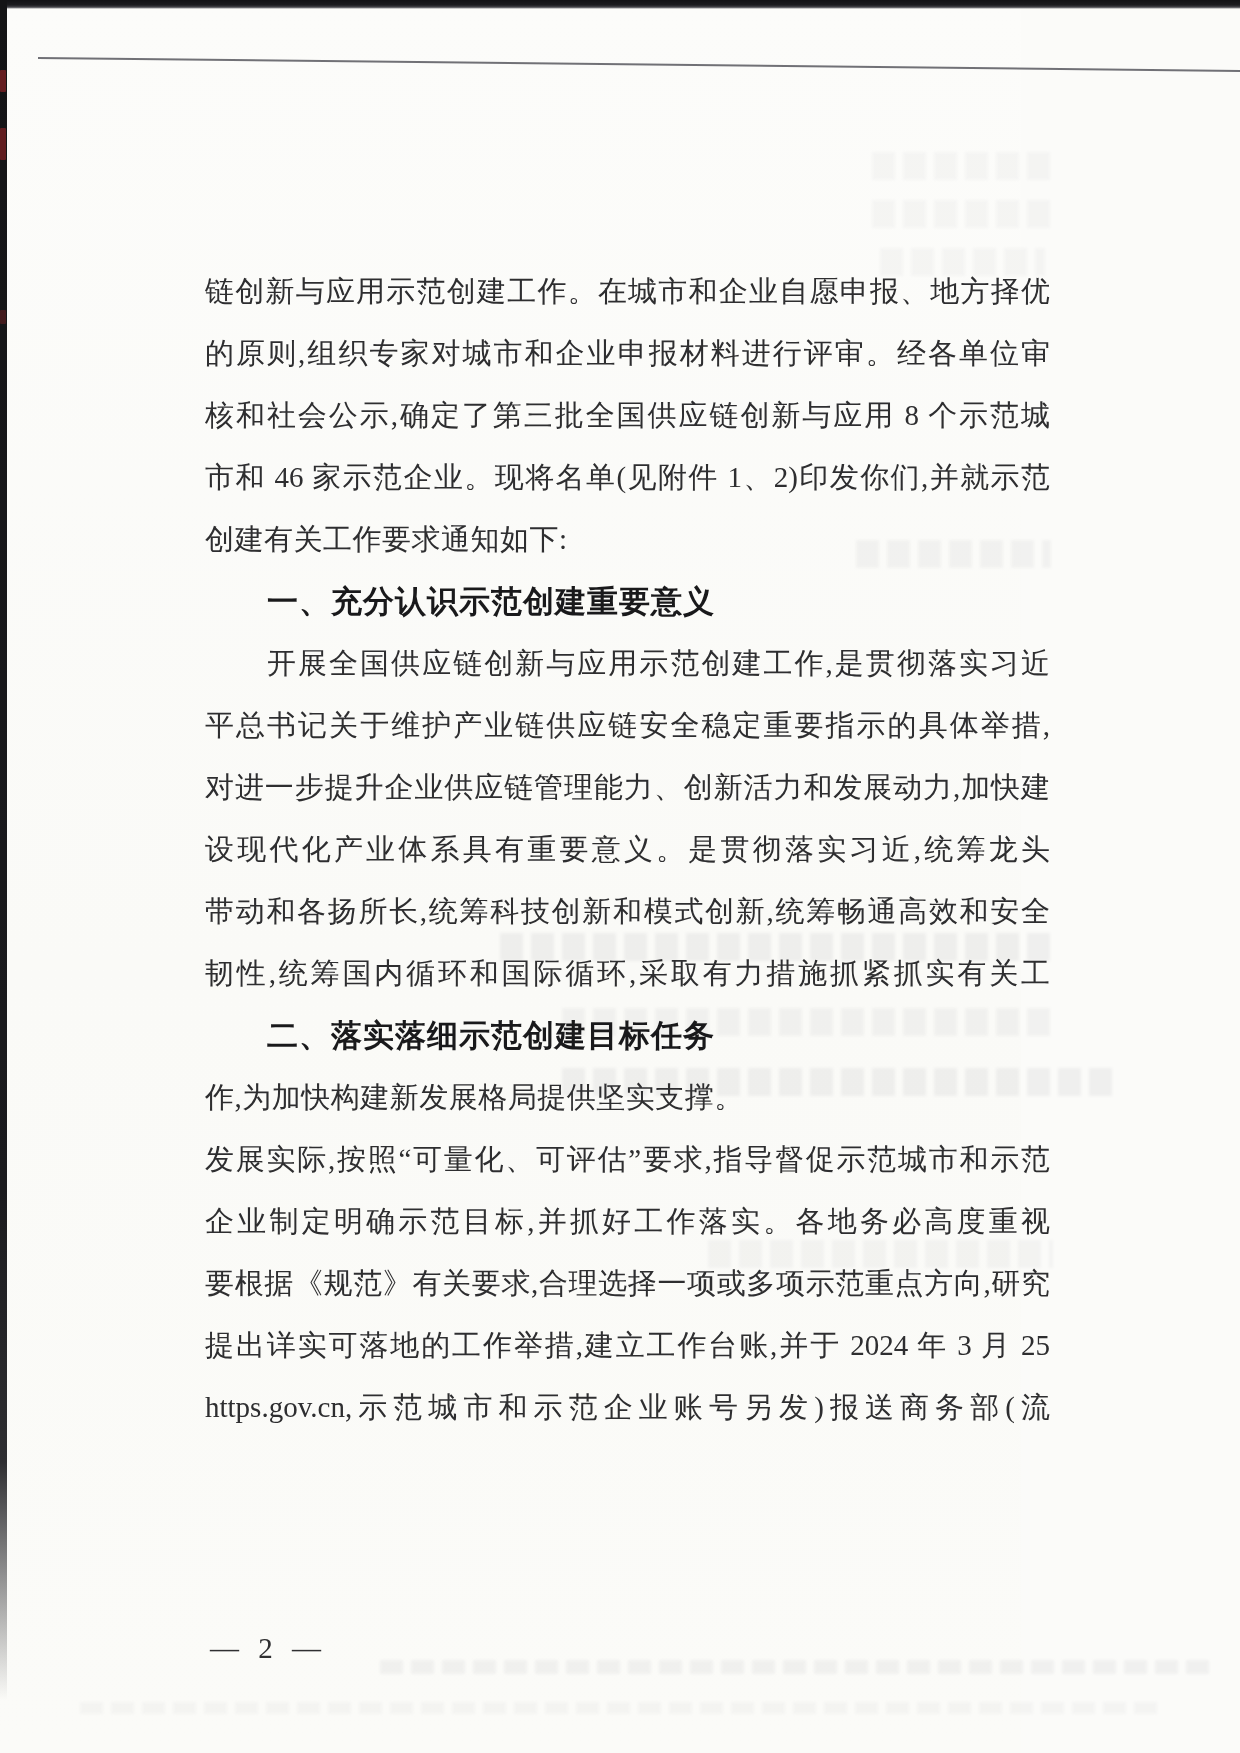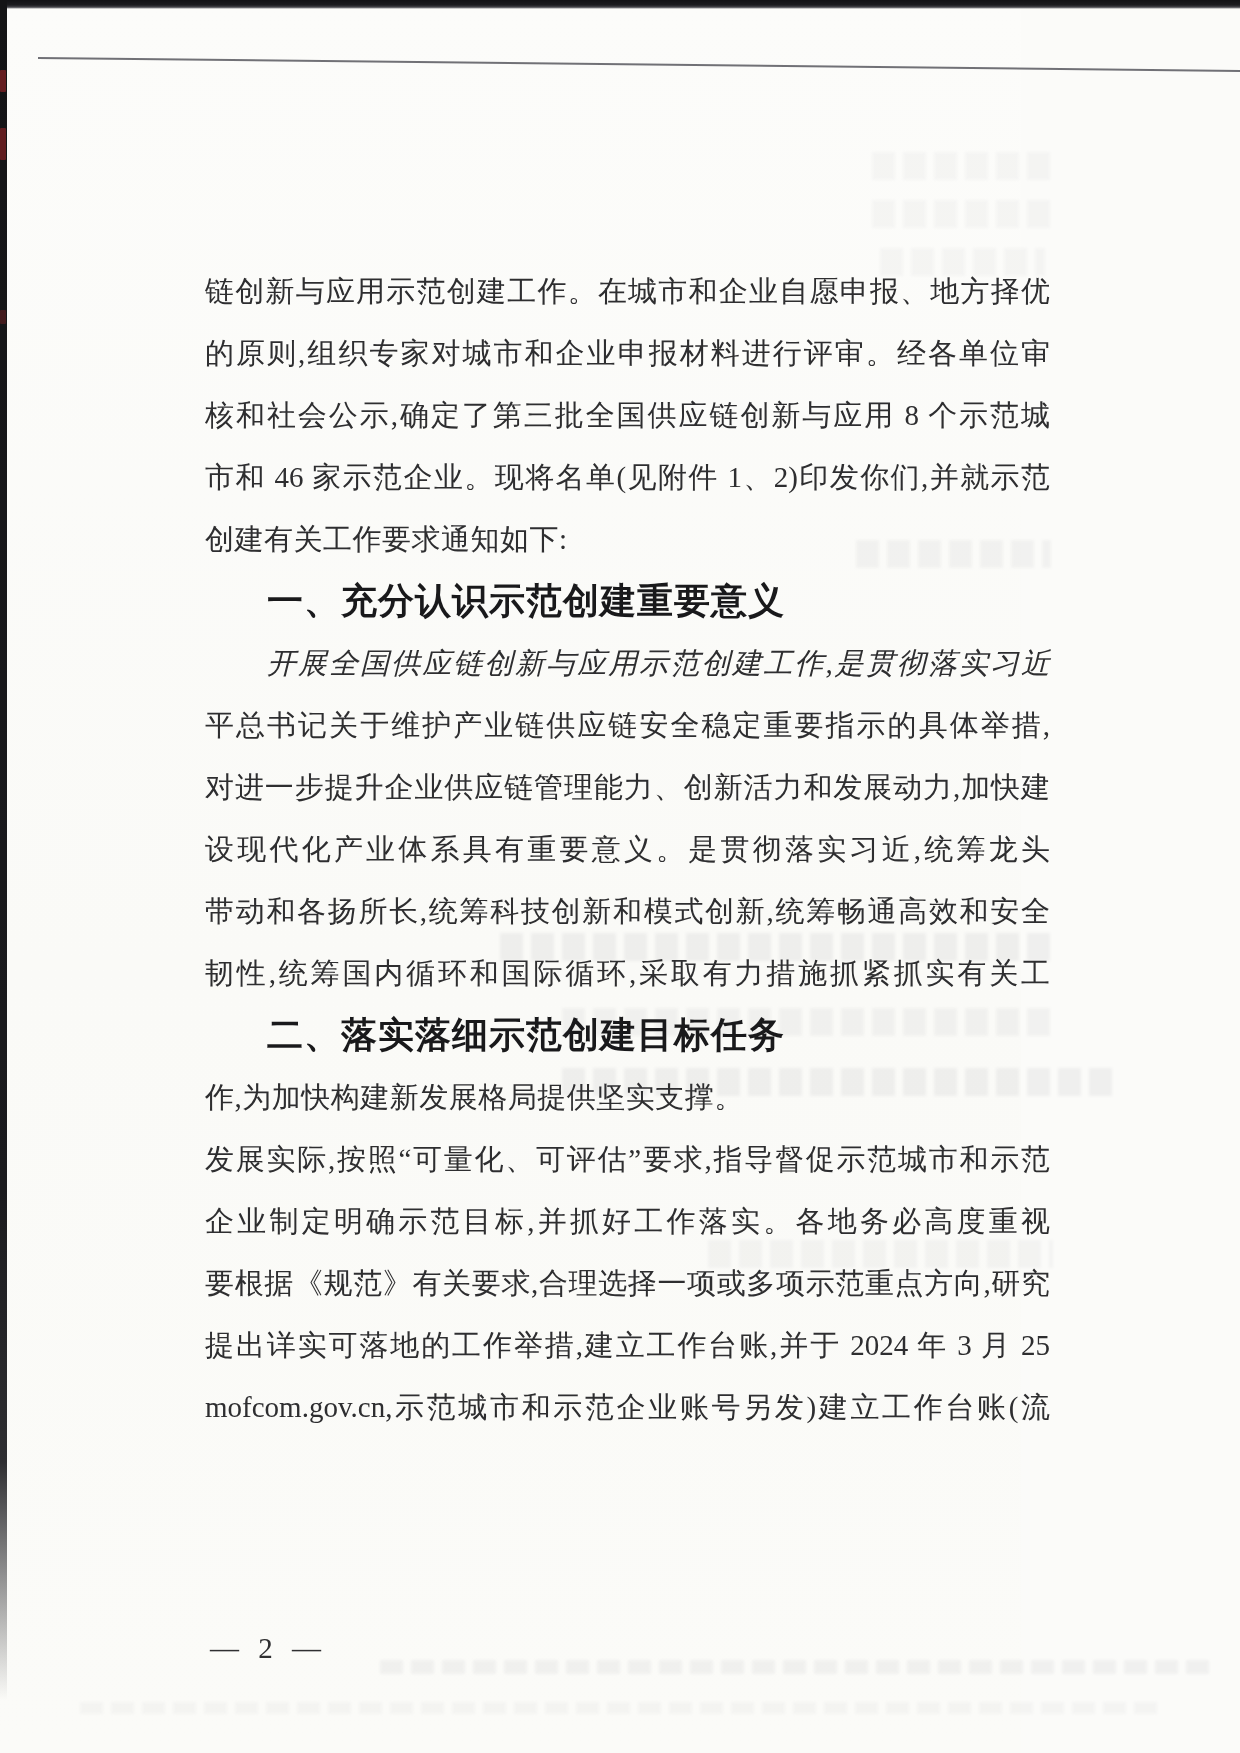--- a/index.html
+++ b/index.html
@@ -53,25 +53,25 @@
     font-size: 29px;
     white-space: nowrap;
     letter-spacing: 0.5px;
   }
   .line.fill {
     white-space: normal;
     text-align: justify;
     text-align-last: justify;
     letter-spacing: 0;
   }
-  .line.indent { text-indent: 62px; font-style: italic; }
+  .line.indent { text-indent: 62px; }
   .line.heading {
     font-family: "DejaVu Sans", "Liberation Sans", sans-serif;
     font-weight: 700;
-    font-size: 36px;
+    font-size: 31px;
     color: #19191b;
     padding-left: 62px;
     letter-spacing: 1px;
   }
   .page-number {
     position: absolute; left: 210px; top: 1628px;
     height: 40px; line-height: 40px;
     font-size: 29px; letter-spacing: 6px;
     color: #2f2f31;
   }
@@ -111,18 +111,18 @@
       <div class="line body fill">对进一步提升企业供应链管理能力、创新活力和发展动力,加快建</div>
       <div class="line body fill">设现代化产业体系具有重要意义。是贯彻落实习近,统筹龙头</div>
       <div class="line body fill">带动和各扬所长,统筹科技创新和模式创新,统筹畅通高效和安全</div>
       <div class="line body fill">韧性,统筹国内循环和国际循环,采取有力措施抓紧抓实有关工</div>
       <div class="line heading">二、落实落细示范创建目标任务</div>
       <div class="line body">作,为加快构建新发展格局提供坚实支撑。</div>
       <div class="line body fill">发展实际,按照“可量化、可评估”要求,指导督促示范城市和示范</div>
       <div class="line body fill">企业制定明确示范目标,并抓好工作落实。各地务必高度重视</div>
       <div class="line body fill">要根据《规范》有关要求,合理选择一项或多项示范重点方向,研究</div>
       <div class="line body fill">提出详实可落地的工作举措,建立工作台账,并于 2024 年 3 月 25</div>
-      <div class="line body fill">mofcom.gov.cn,示范城市和示范企业账号另发)建立工作台账(流</div>
+      <div class="line body fill">https.gov.cn,示范城市和示范企业账号另发)报送商务部(流</div>
     </div>
 
   <div class="page-number">— 2 —</div>
 
 </div>
 
 </body></html>

